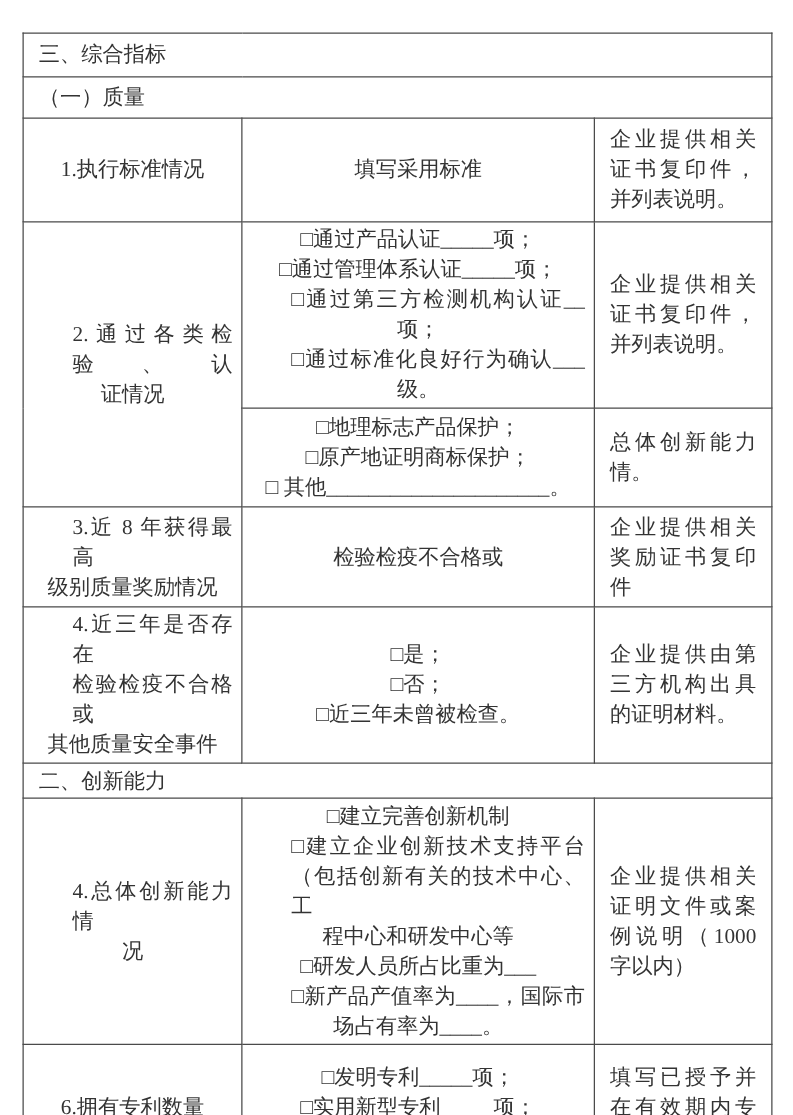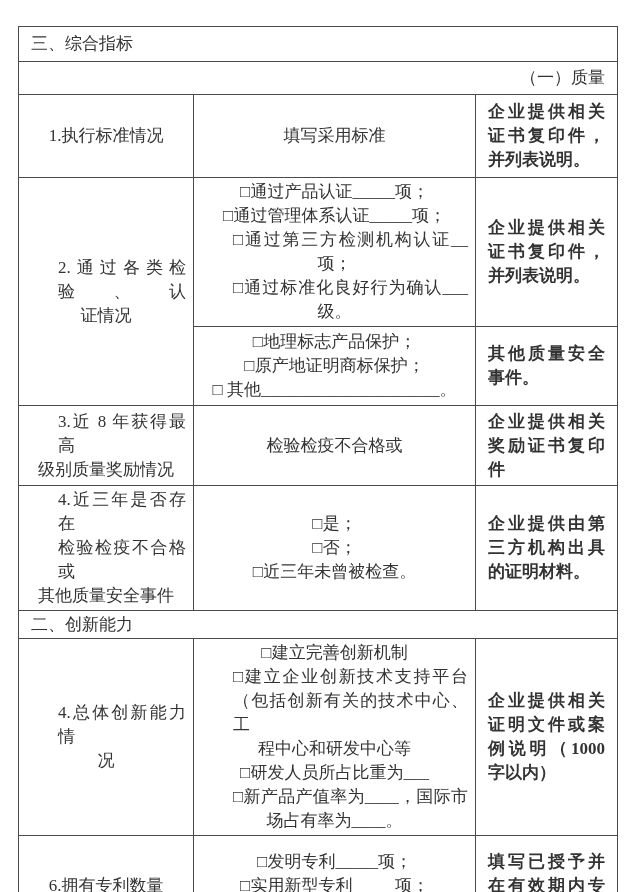--- a/index.html
+++ b/index.html
@@ -12,26 +12,26 @@
     position:absolute;left:18px;top:26px;width:599px;
     border-collapse:collapse;table-layout:fixed;
   }
   td{
     border:1px solid #4a4a4a;
     font-size:17px;line-height:24px;
     vertical-align:middle;
     padding:2px 7px;
     overflow:hidden;
   }
-  tr.h32 td{height:32px;} tr.h30 td{height:30px;text-align:right;} tr.h78 td{height:78px;}
+  tr.h32 td{height:32px;} tr.h30 td{height:30px;} tr.h78 td{height:78px;}
   tr.h142 td{height:142px;} tr.h74 td{height:74px;} tr.h75 td{height:75px;}
   tr.h120 td{height:120px;} tr.h25 td{height:25px;} tr.h170 td{height:170px;}
   tr.h95 td{height:95px;}
   td.section{padding:1px 12px;text-align:left;}
-  td.c3{padding:2px 12px;font-weight:bold;}
+  td.c3{padding:2px 12px;}
   .line{text-align:center;white-space:nowrap;}
   .stretch{text-align:justify;text-align-last:justify;white-space:normal;padding-left:32px;}
   .note{text-align:justify;text-align-last:left;}
 </style>
 </head>
 <body>
 
 <table class="form">
   <colgroup>
     <col style="width:175px">
@@ -78,21 +78,21 @@
     </td>
   </tr>
 
   <tr class="h74">
     <td class="c2">
       <div class="line">□地理标志产品保护；</div>
       <div class="line">□原产地证明商标保护；</div>
       <div class="line">□ 其他_____________________。</div>
     </td>
     <td class="c3">
-      <div class="note">其他质量安全事件。</div>
+      <div class="note">总体创新能力情。</div>
     </td>
   </tr>
 
   <tr class="h75">
     <td class="c1">
       <div class="stretch">3.近 8 年获得最高</div>
       <div class="line">级别质量奖励情况</div>
     </td>
     <td class="c2">
       <div class="line">检验检疫不合格或</div>

